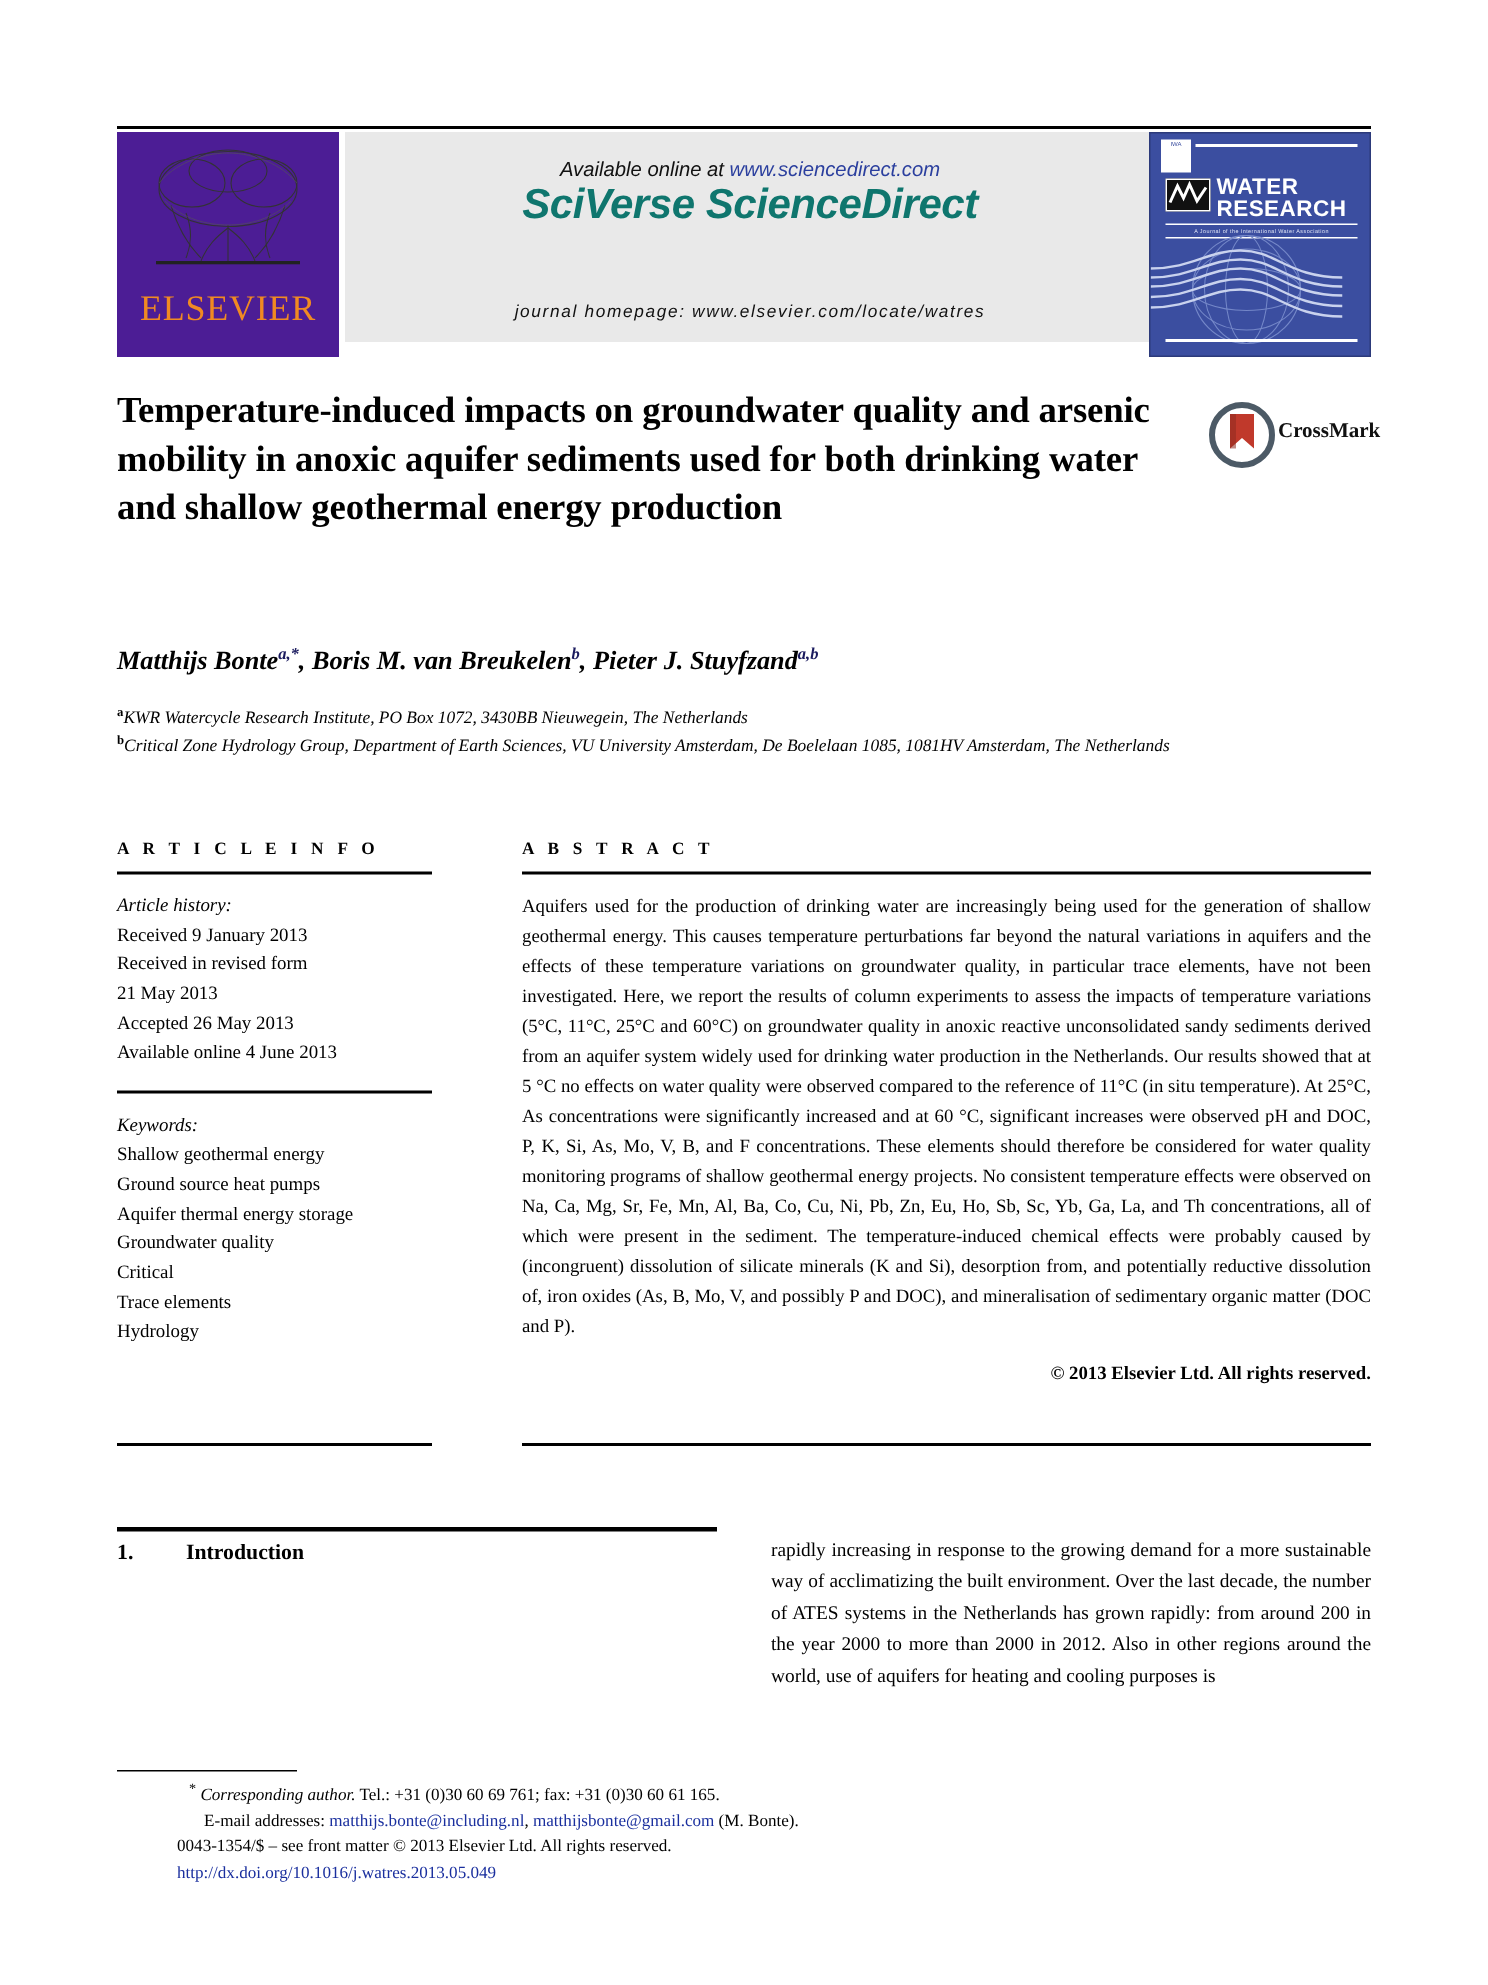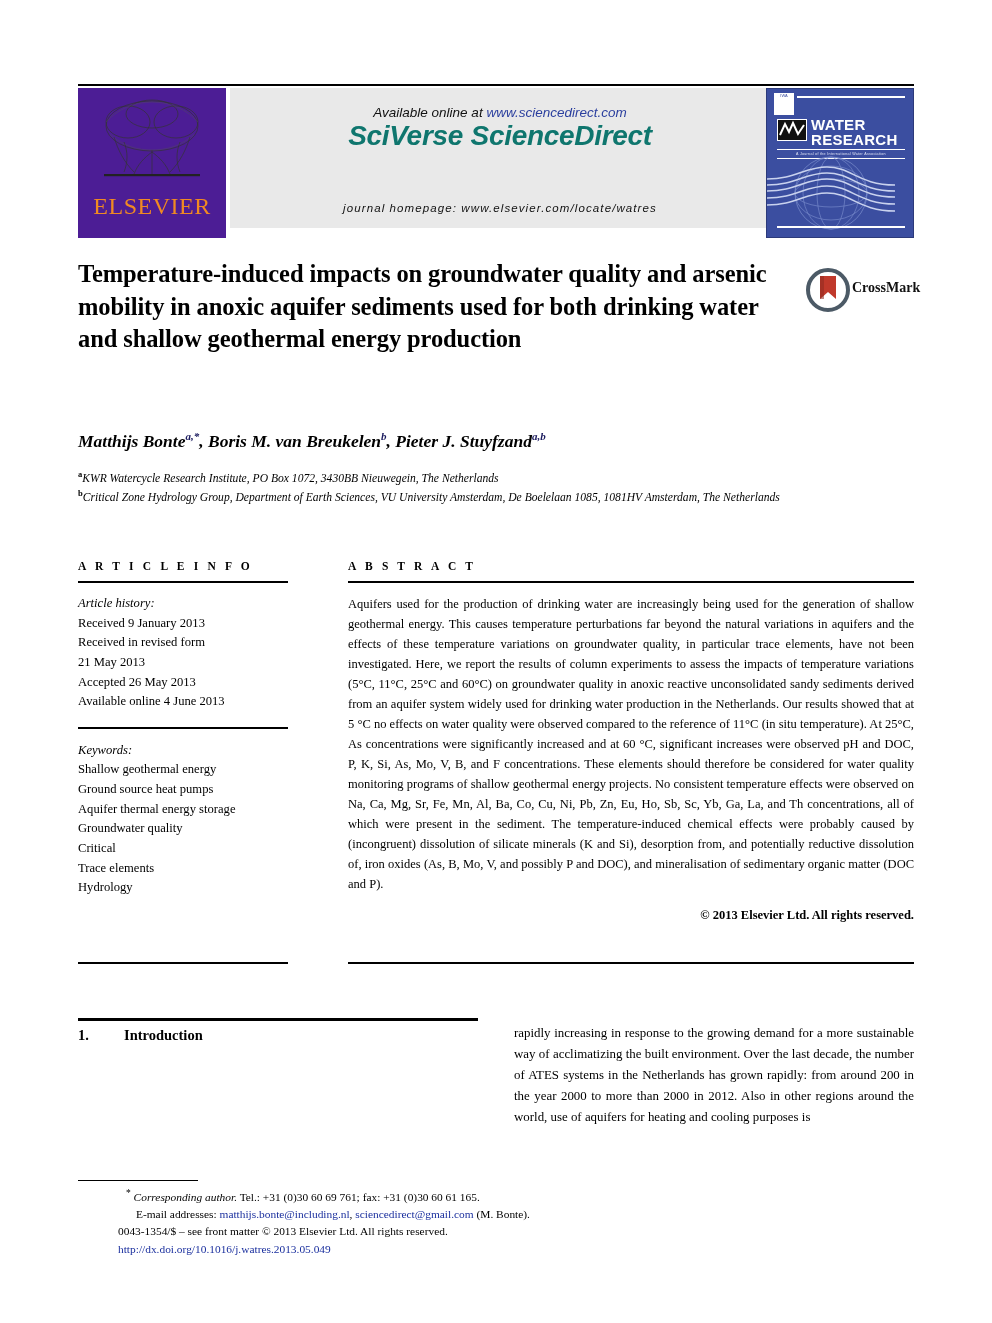--- a/index.html
+++ b/index.html
@@ -447,19 +447,19 @@
     <span class="num">1.</span><span>Introduction</span>
   </div>
   <div class="body-right">rapidly increasing in response to the growing demand for a more sustainable way of acclimatizing the built environment. Over the last decade, the number of ATES systems in the Netherlands has grown rapidly: from around 200 in the year 2000 to more than 2000 in 2012. Also in other regions around the world, use of aquifers for heating and cooling purposes is</div>
 
   <div class="rule-foot"></div>
   <div class="footnote">
     <div class="fn1">
       <sup>*</sup> <em>Corresponding author.</em><span> Tel.: +31 (0)30 60 69 761; fax: +31 (0)30 60 61 165.</span>
     </div>
     <div class="fn2">
-      <span>E-mail addresses: </span><a href="#">matthijs.bonte@including.nl</a><span>, </span><a href="#">sciencedirect@gmail.com</a><span> (M. Bonte).</span>
+      <span>E-mail addresses: </span><a href="#">matthijs.bonte@including.nl</a><span>, </span><a href="#">matthijsbonte@gmail.com</a><span> (M. Bonte).</span>
     </div>
     <div>0043-1354/$ – see front matter © 2013 Elsevier Ltd. All rights reserved.</div>
     <div class="doi">http://dx.doi.org/10.1016/j.watres.2013.05.049</div>
   </div>
 
 </div>
 
 </body></html>

